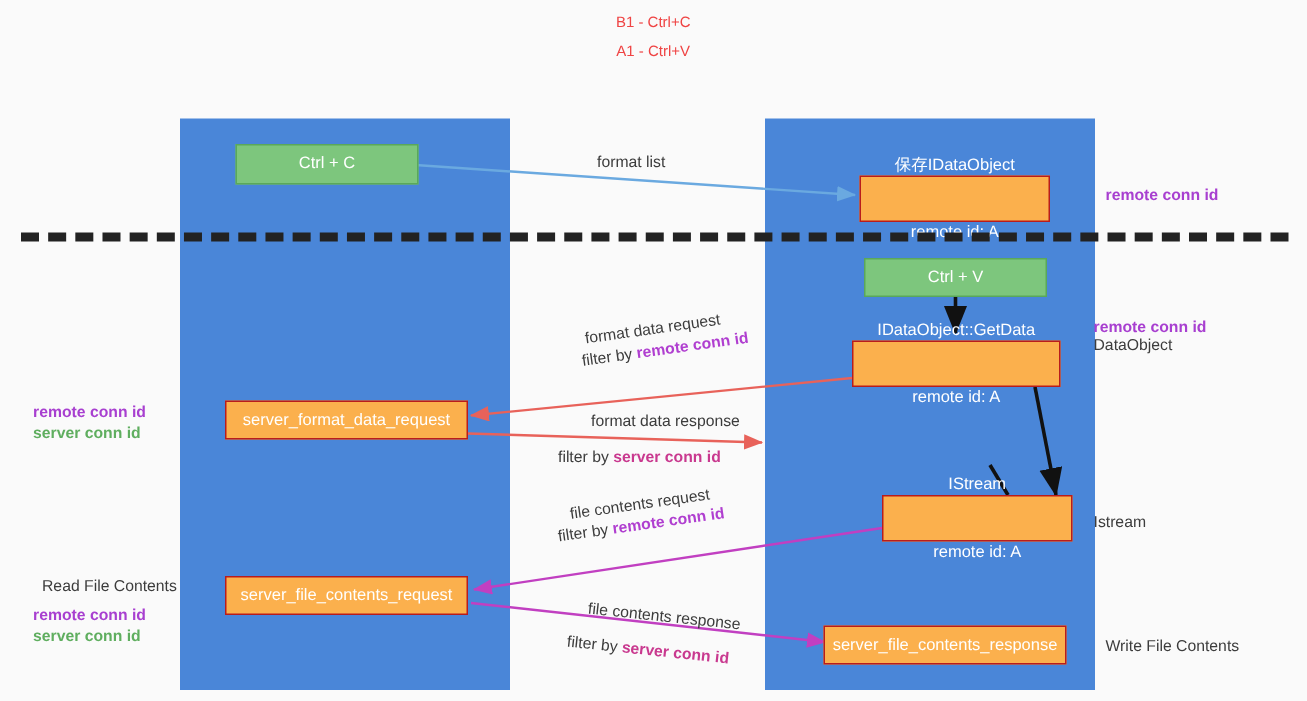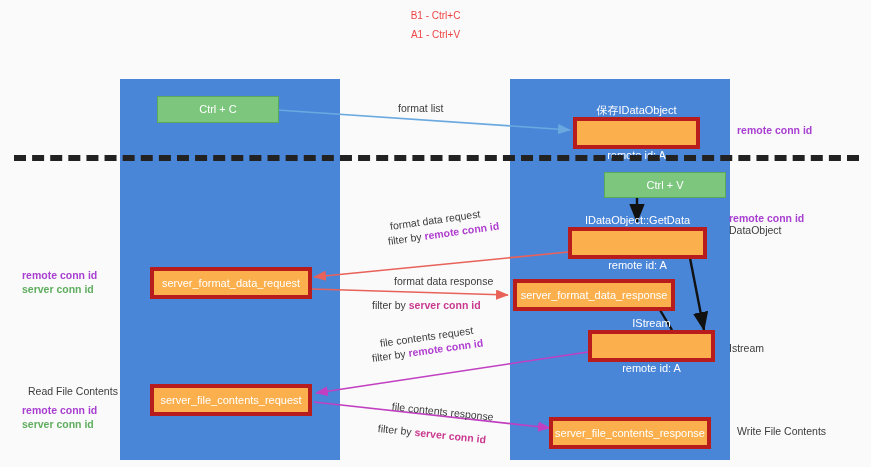--- a/index.html
+++ b/index.html
@@ -38,21 +38,21 @@
   .box{
     box-sizing:border-box;
     display:flex;align-items:center;justify-content:center;
     flex-direction:column;
     color:#ffffff;
     font-size:11px;line-height:13px;
     text-align:center;
     padding:12px 4px;
   }
   .box.green{background:#7dc67d;border:1px solid #5aa85a;}
-  .box.orange{background:#fbb04d;border:4px solid #b91c1c;}
+  .box.orange{background:#fbb04d;border:1px solid #b91c1c;}
   .box .l2{font-size:11px;margin-top:32px;}
 
   
   .edge-label{
     font-size:10.5px;line-height:14px;
     color:#3c3c3c;
     white-space:nowrap;
   }
   .edge-label .em-purple{color:#b03fd0;font-weight:bold;}
   .edge-label .em-pink{color:#c9398f;font-weight:bold;}
@@ -128,32 +128,29 @@
 
   <div class="abs box orange" style="left:150px;top:384px;width:162px;height:26px;text-align:center;">
     <div>server_file_contents_request</div>
   </div>
 
   <div class="abs box orange" style="left:573px;top:117px;width:127px;height:31px;">
     <div>保存IDataObject</div>
     <div class="l2">remote id: A</div>
   </div>
 
-  <div class="abs box green" style="left:576px;top:172px;width:122px;height:25px;margin-left:28px;">
+  <div class="abs box green" style="left:576px;top:172px;width:122px;height:25px;">
     <div>Ctrl + V</div>
   </div>
 
   <div class="abs box orange" style="left:568px;top:227px;width:139px;height:31px;">
     <div>IDataObject::GetData</div>
     <div class="l2">remote id: A</div>
   </div>
 
-  <div class="abs box orange" style="left:513px;top:279px;width:162px;height:26px;">
-    <div>server_format_data_response</div>
-  </div>
 
   <div class="abs box orange" style="left:588px;top:330px;width:127px;height:31px;">
     <div>IStream</div>
     <div class="l2">remote id: A</div>
   </div>
 
   <div class="abs box orange" style="left:549px;top:417px;width:162px;height:26px;">
     <div>server_file_contents_response</div>
   </div>
 

